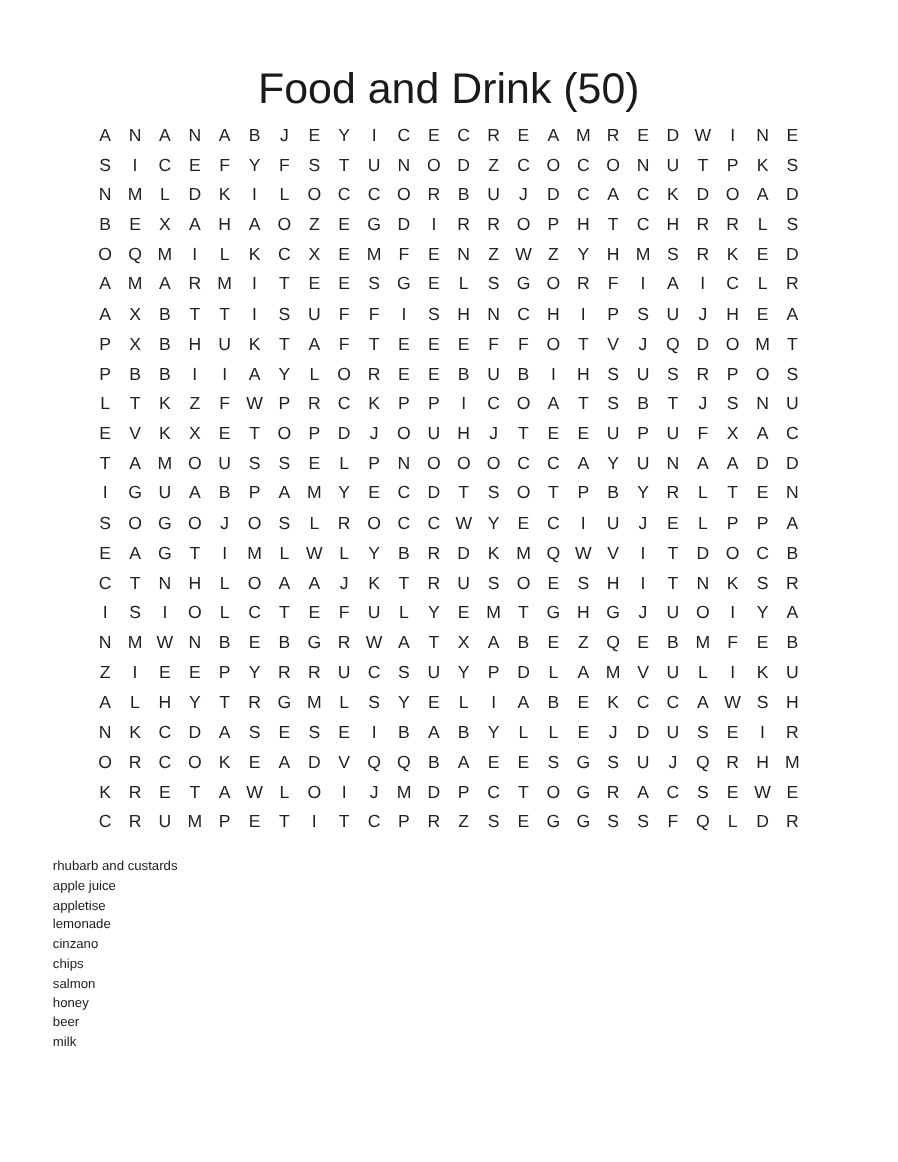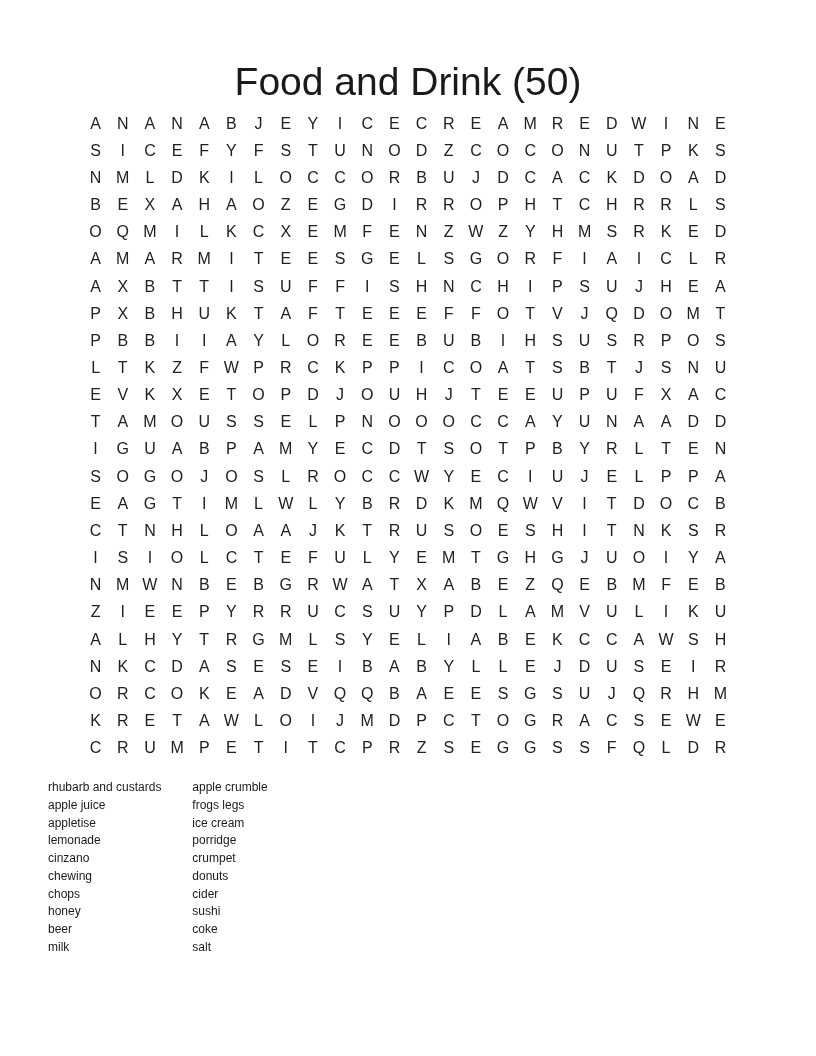--- a/index.html
+++ b/index.html
@@ -653,32 +653,20 @@
       <span class="cell">R</span>
     </div>
 
   <div class="words">
     <div class="word-col">
         <div class="word">rhubarb and custards</div>
         <div class="word">apple juice</div>
         <div class="word">appletise</div>
         <div class="word">lemonade</div>
         <div class="word">cinzano</div>
-        <div class="word">chewing</div>
-        <div class="word">chops</div>
+        <div class="word">chips</div>
+        <div class="word">salmon</div>
         <div class="word">honey</div>
         <div class="word">beer</div>
         <div class="word">milk</div>
-      </div>
-    <div class="word-col">
-        <div class="word">apple crumble</div>
-        <div class="word">frogs legs</div>
-        <div class="word">ice cream</div>
-        <div class="word">porridge</div>
-        <div class="word">crumpet</div>
-        <div class="word">donuts</div>
-        <div class="word">cider</div>
-        <div class="word">sushi</div>
-        <div class="word">coke</div>
-        <div class="word">salt</div>
       </div>
   </div>
 </div>
 
 </body></html>

